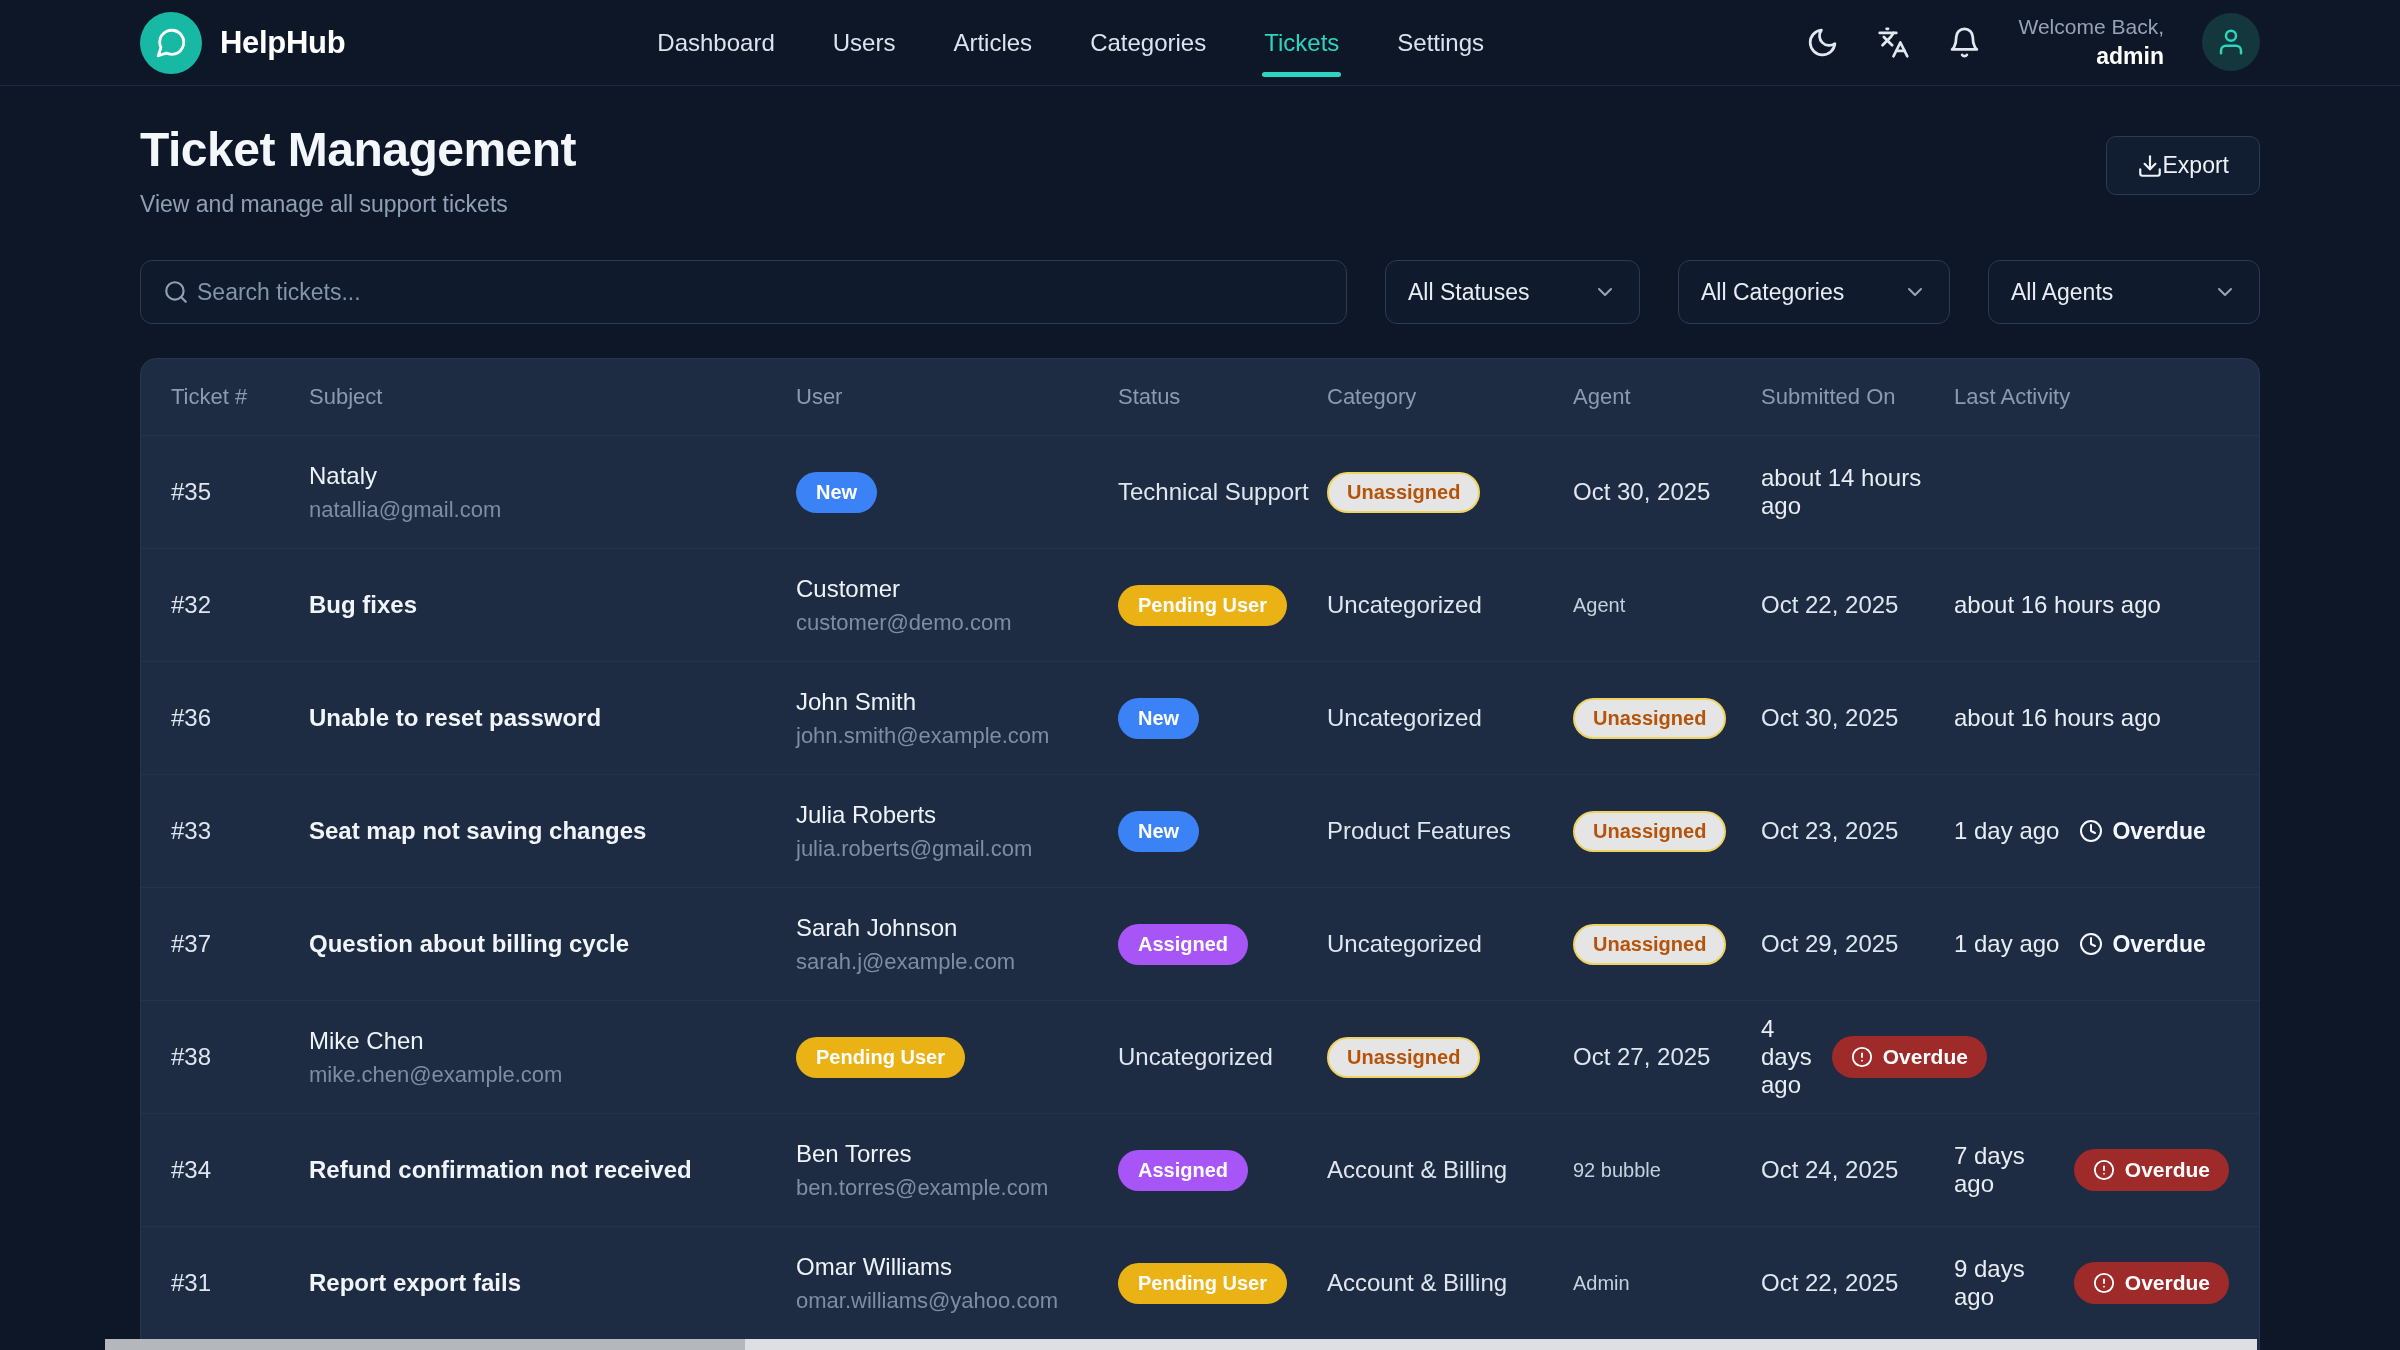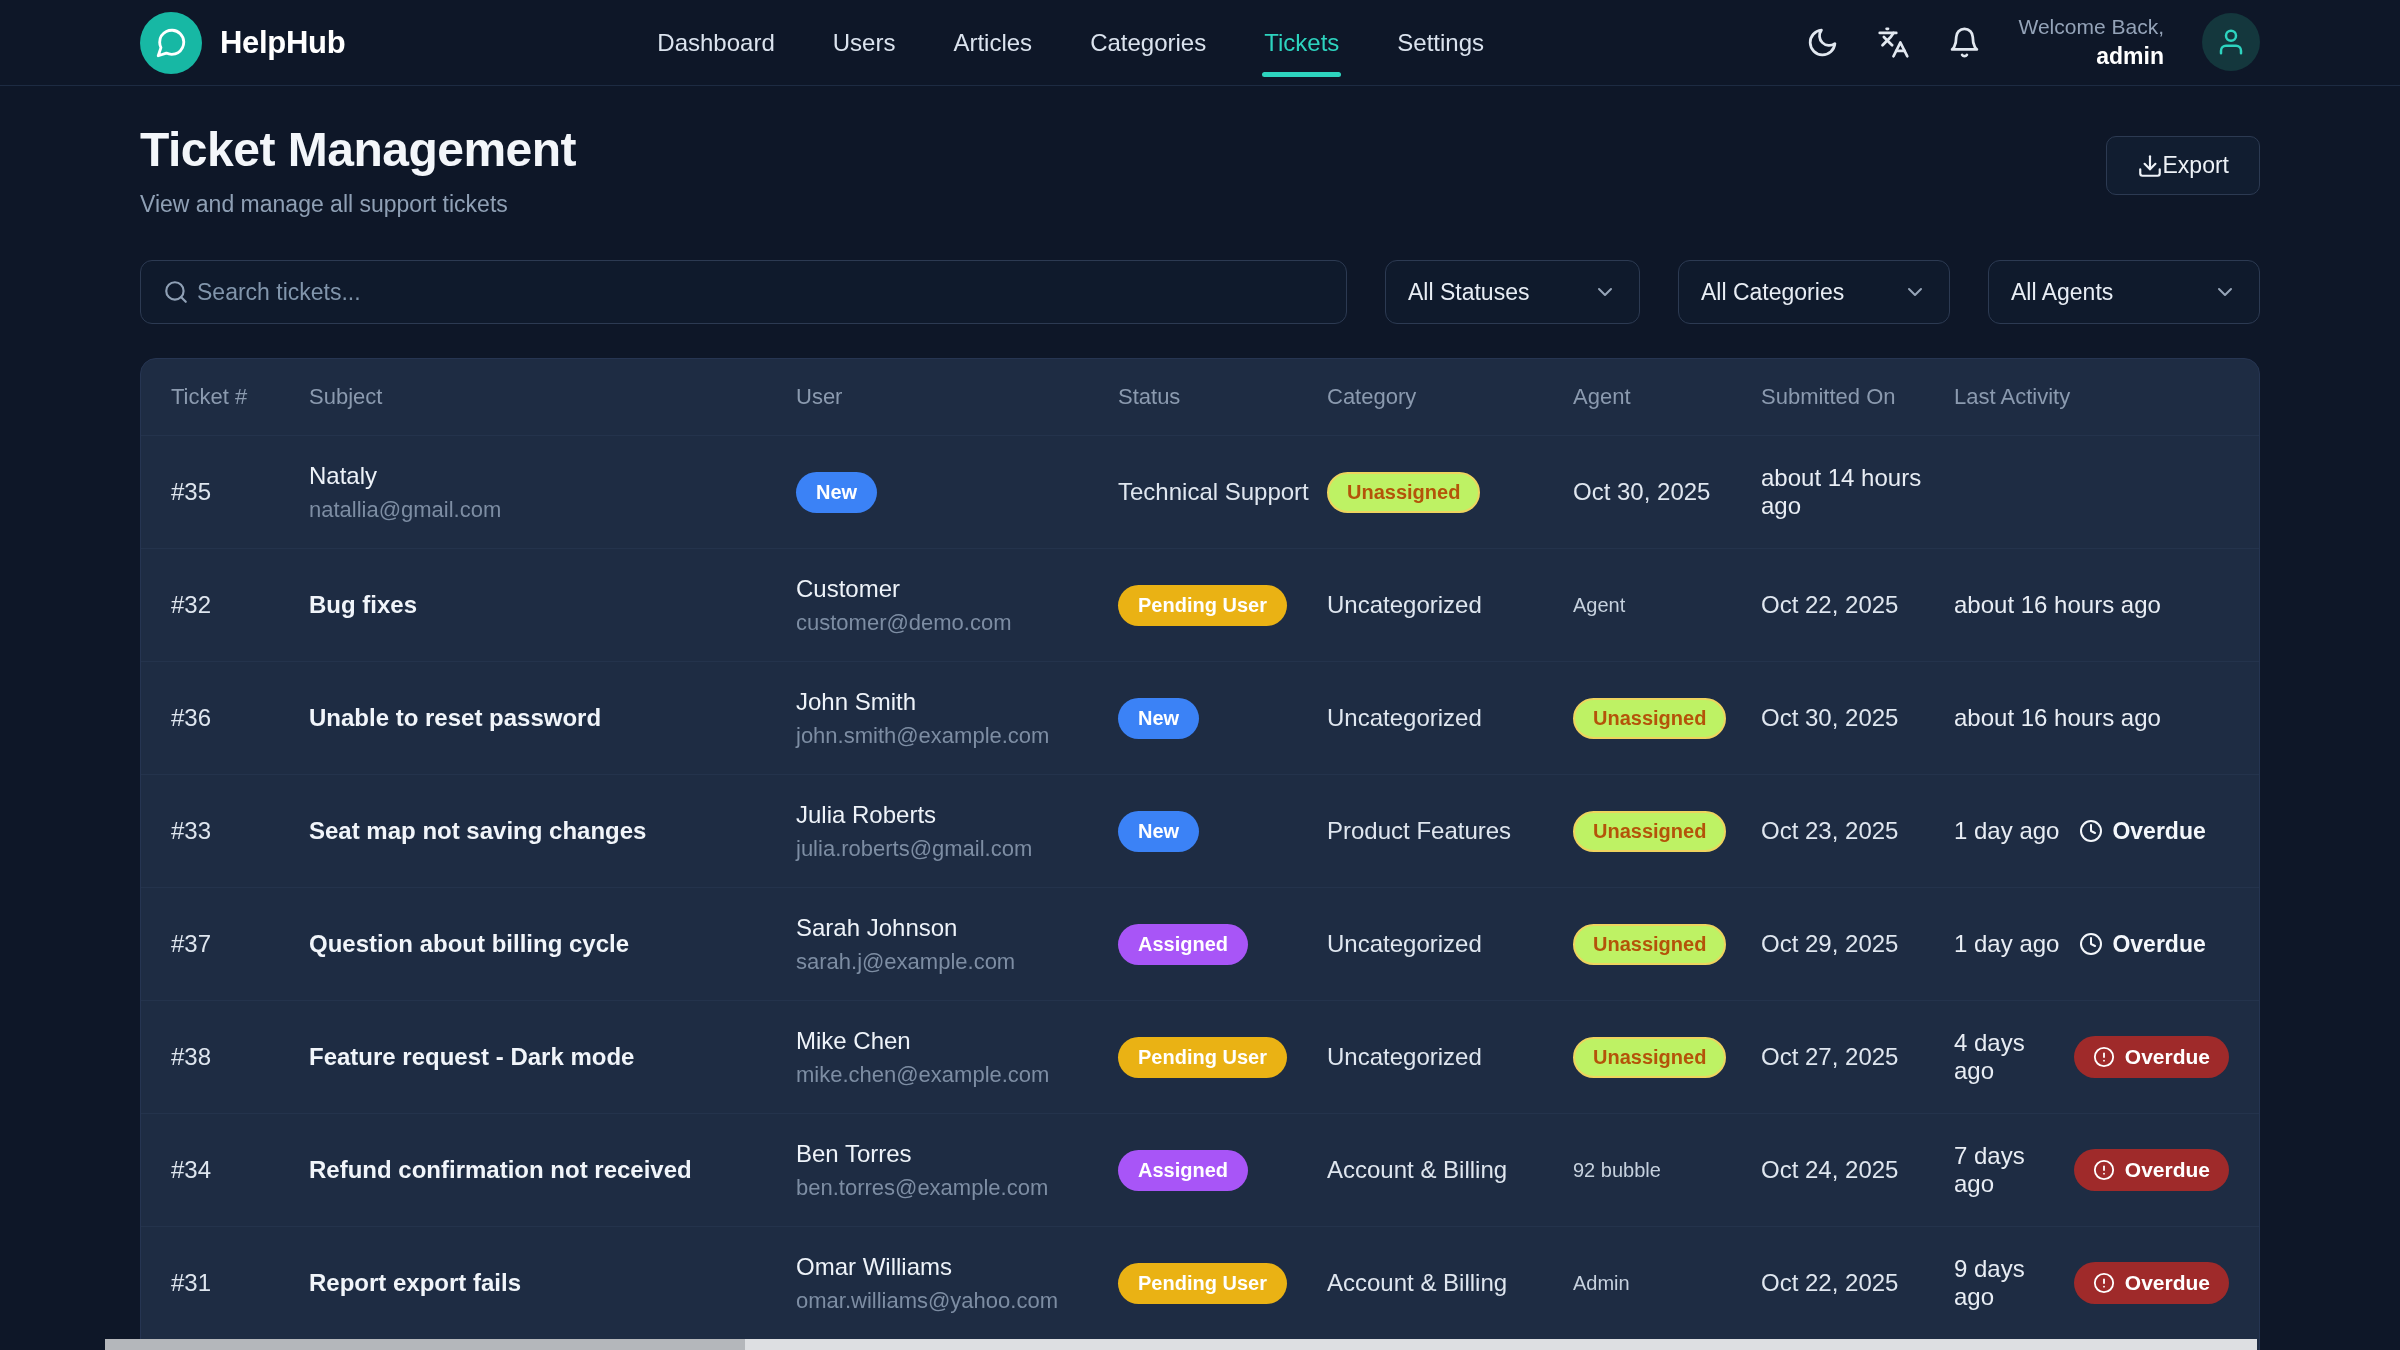--- a/index.html
+++ b/index.html
@@ -109,21 +109,21 @@
   .pill {
     display: inline-block; padding: 9px 20px; border-radius: 999px;
     font-size: 20px; font-weight: 700; color: #ffffff;
   }
   .status-new { background: #3b82f6; }
   .status-pending { background: #eab214; }
   .status-assigned { background: #a855f7; }
   .category { color: #dfe6ef; font-size: 24px; }
   .agent-text { color: #c6d1de; font-size: 20px; }
   .agent-badge {
-    display: inline-block; background: #bef264; color: #b45309;
+    display: inline-block; background: #e5e5e5; color: #b45309;
     border: 2px solid #eed45e; border-radius: 999px;
     padding: 7px 18px; font-size: 20px; font-weight: 700;
   }
   .date { color: #dfe6ef; font-size: 24px; }
   .activity { display: flex; align-items: center; gap: 20px; color: #e8edf4; font-size: 24px; }
   .overdue-plain {
     display: inline-flex; align-items: center; gap: 9px;
     color: #f4f7fb; font-weight: 700; font-size: 23px;
   }
   .overdue-badge {
@@ -380,21 +380,20 @@
               <svg width="24" height="24" viewBox="0 0 24 24" fill="none" stroke="currentColor" stroke-width="2" stroke-linecap="round" stroke-linejoin="round" style="display:inline-block;vertical-align:middle">
                 <circle cx="12" cy="12" r="10"></circle>
                 <polyline points="12 6 12 12 16 14"></polyline>
               </svg>
               <span>Overdue</span>
             </span>
     </div>
   </div>
         <div class="grid-row trow">
     <div class="ticket-id">#38</div>
-    <div class="subject">Feature request - Dark mode</div>
     <div>
       <div class="uname">Mike Chen</div>
       <div class="uemail">mike.chen@example.com</div>
     </div>
     <div>
       <span class="pill status-pending">Pending User</span>
     </div>
     <div class="category">Uncategorized</div>
     <div>
       <span class="agent-badge">Unassigned</span>

